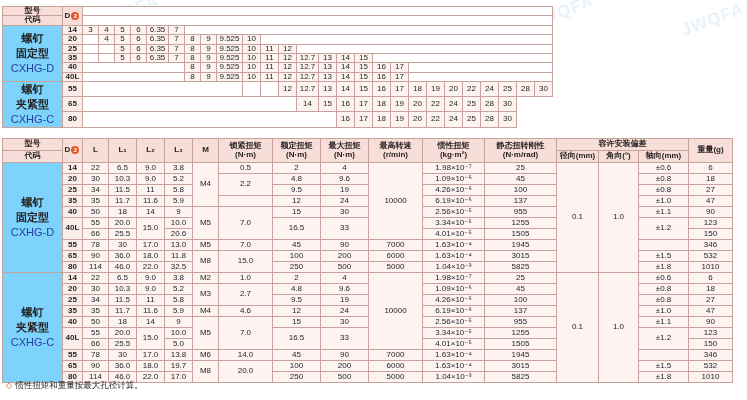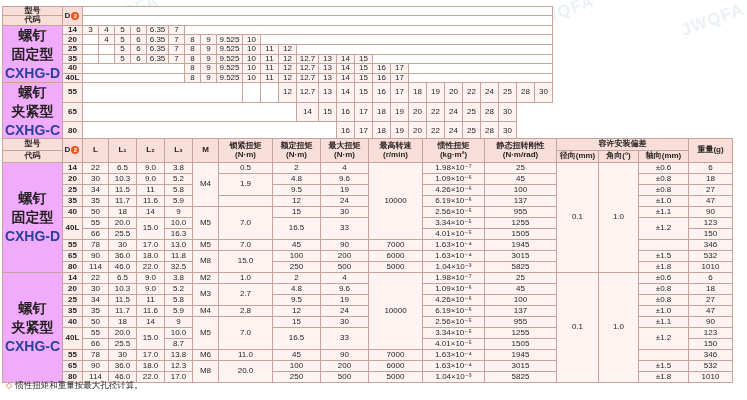--- a/index.html
+++ b/index.html
@@ -16,22 +16,22 @@
     transform:rotate(-20deg);pointer-events:none;user-select:none;
     font-family:"Liberation Sans",sans-serif;white-space:nowrap;
   }
   table{border-collapse:collapse;table-layout:fixed;}
   td,th{border:1px solid #c8a39b;padding:0;text-align:center;vertical-align:middle;
         font-size:8px;font-weight:normal;line-height:1.05;}
   .hdr{background:#f8ded8;font-weight:bold;}
   .hdr2{background:#fbeeea;font-weight:bold;}
   .pink{background:#fdf3f0;}
   .white{background:#ffffff;}
-  .lbl{background:#f0abfc;font-weight:bold;font-size:14px;line-height:1.35;}
-  .blue{color:#2b3fa0;font-weight:bold;}
+  .lbl{background:#7dd3fc;font-weight:bold;font-size:11px;line-height:1.35;}
+  .blue{color:#2b3fa0;font-weight:normal;}
   
   .cnum{
     display:inline-block;width:9px;height:9px;line-height:9px;
     border-radius:50%;background:#e8561f;color:#fff;
     font-size:6.5px;font-weight:bold;text-align:center;vertical-align:middle;
     margin:0 1px;
   }
   .cnum.sm{width:8px;height:8px;line-height:8px;font-size:6px;}
   #topnote{
     position:absolute;left:342px;top:8px;font-size:9px;color:#231f20;
@@ -322,21 +322,21 @@
     <td class="pink" rowspan="10">1.0</td>
     <td class="pink">±0.6</td>
     <td class="pink">6</td>
   </tr>
   <tr style="height:11px">
     <td class="hdr2">20</td>
     <td class="pink">30</td>
     <td class="pink">10.3</td>
     <td class="pink">9.0</td>
     <td class="pink">5.2</td>
-    <td class="pink" rowspan="2">1.9</td>
+    <td class="pink" rowspan="2">2.2</td>
     <td class="pink">4.8</td>
     <td class="pink">9.6</td>
     <td class="pink">1.09×10⁻⁶</td>
     <td class="pink">45</td>
     <td class="pink">±0.8</td>
     <td class="pink">18</td>
   </tr>
   <tr style="height:11px">
     <td class="hdr2">25</td>
     <td class="pink">34</td>
@@ -388,21 +388,21 @@
     <td class="pink" rowspan="2">16.5</td>
     <td class="pink" rowspan="2">33</td>
     <td class="pink">3.34×10⁻⁵</td>
     <td class="pink">1255</td>
     <td class="pink" rowspan="2">±1.2</td>
     <td class="pink">123</td>
   </tr>
   <tr style="height:11px">
     <td class="pink">66</td>
     <td class="pink">25.5</td>
-    <td class="pink">16.3</td>
+    <td class="pink">20.6</td>
     <td class="pink">4.01×10⁻⁵</td>
     <td class="pink">1505</td>
     <td class="pink">150</td>
   </tr>
   <tr style="height:11px">
     <td class="hdr2">55</td>
     <td class="pink">78</td>
     <td class="pink">30</td>
     <td class="pink">17.0</td>
     <td class="pink">13.0</td>
@@ -494,21 +494,21 @@
     <td class="pink">±0.8</td>
     <td class="pink">27</td>
   </tr>
   <tr style="height:11px">
     <td class="hdr2">35</td>
     <td class="pink">35</td>
     <td class="pink">11.7</td>
     <td class="pink">11.6</td>
     <td class="pink">5.9</td>
     <td class="pink">M4</td>
-    <td class="pink">2.8</td>
+    <td class="pink">4.6</td>
     <td class="pink">12</td>
     <td class="pink">24</td>
     <td class="pink">6.19×10⁻⁶</td>
     <td class="pink">137</td>
     <td class="pink">±1.0</td>
     <td class="pink">47</td>
   </tr>
   <tr style="height:11px">
     <td class="hdr2">40</td>
     <td class="pink">50</td>
@@ -533,47 +533,47 @@
     <td class="pink" rowspan="2">16.5</td>
     <td class="pink" rowspan="2">33</td>
     <td class="pink">3.34×10⁻⁵</td>
     <td class="pink">1255</td>
     <td class="pink" rowspan="2">±1.2</td>
     <td class="pink">123</td>
   </tr>
   <tr style="height:11px">
     <td class="pink">66</td>
     <td class="pink">25.5</td>
-    <td class="pink">8.7</td>
+    <td class="pink">5.0</td>
     <td class="pink">4.01×10⁻⁵</td>
     <td class="pink">1505</td>
     <td class="pink">150</td>
   </tr>
   <tr style="height:11px">
     <td class="hdr2">55</td>
     <td class="pink">78</td>
     <td class="pink">30</td>
     <td class="pink">17.0</td>
     <td class="pink">13.8</td>
     <td class="pink">M6</td>
-    <td class="pink">11.0</td>
+    <td class="pink">14.0</td>
     <td class="pink">45</td>
     <td class="pink">90</td>
     <td class="pink">7000</td>
     <td class="pink">1.63×10⁻⁴</td>
     <td class="pink">1945</td>
     <td class="pink"></td>
     <td class="pink">346</td>
   </tr>
   <tr style="height:11px">
     <td class="hdr2">65</td>
     <td class="pink">90</td>
     <td class="pink">36.0</td>
     <td class="pink">18.0</td>
-    <td class="pink">12.3</td>
+    <td class="pink">19.7</td>
     <td class="pink" rowspan="2">M8</td>
     <td class="pink" rowspan="2">20.0</td>
     <td class="pink">100</td>
     <td class="pink">200</td>
     <td class="pink">6000</td>
     <td class="pink">1.63×10⁻⁴</td>
     <td class="pink">3015</td>
     <td class="pink">±1.5</td>
     <td class="pink">532</td>
   </tr>

